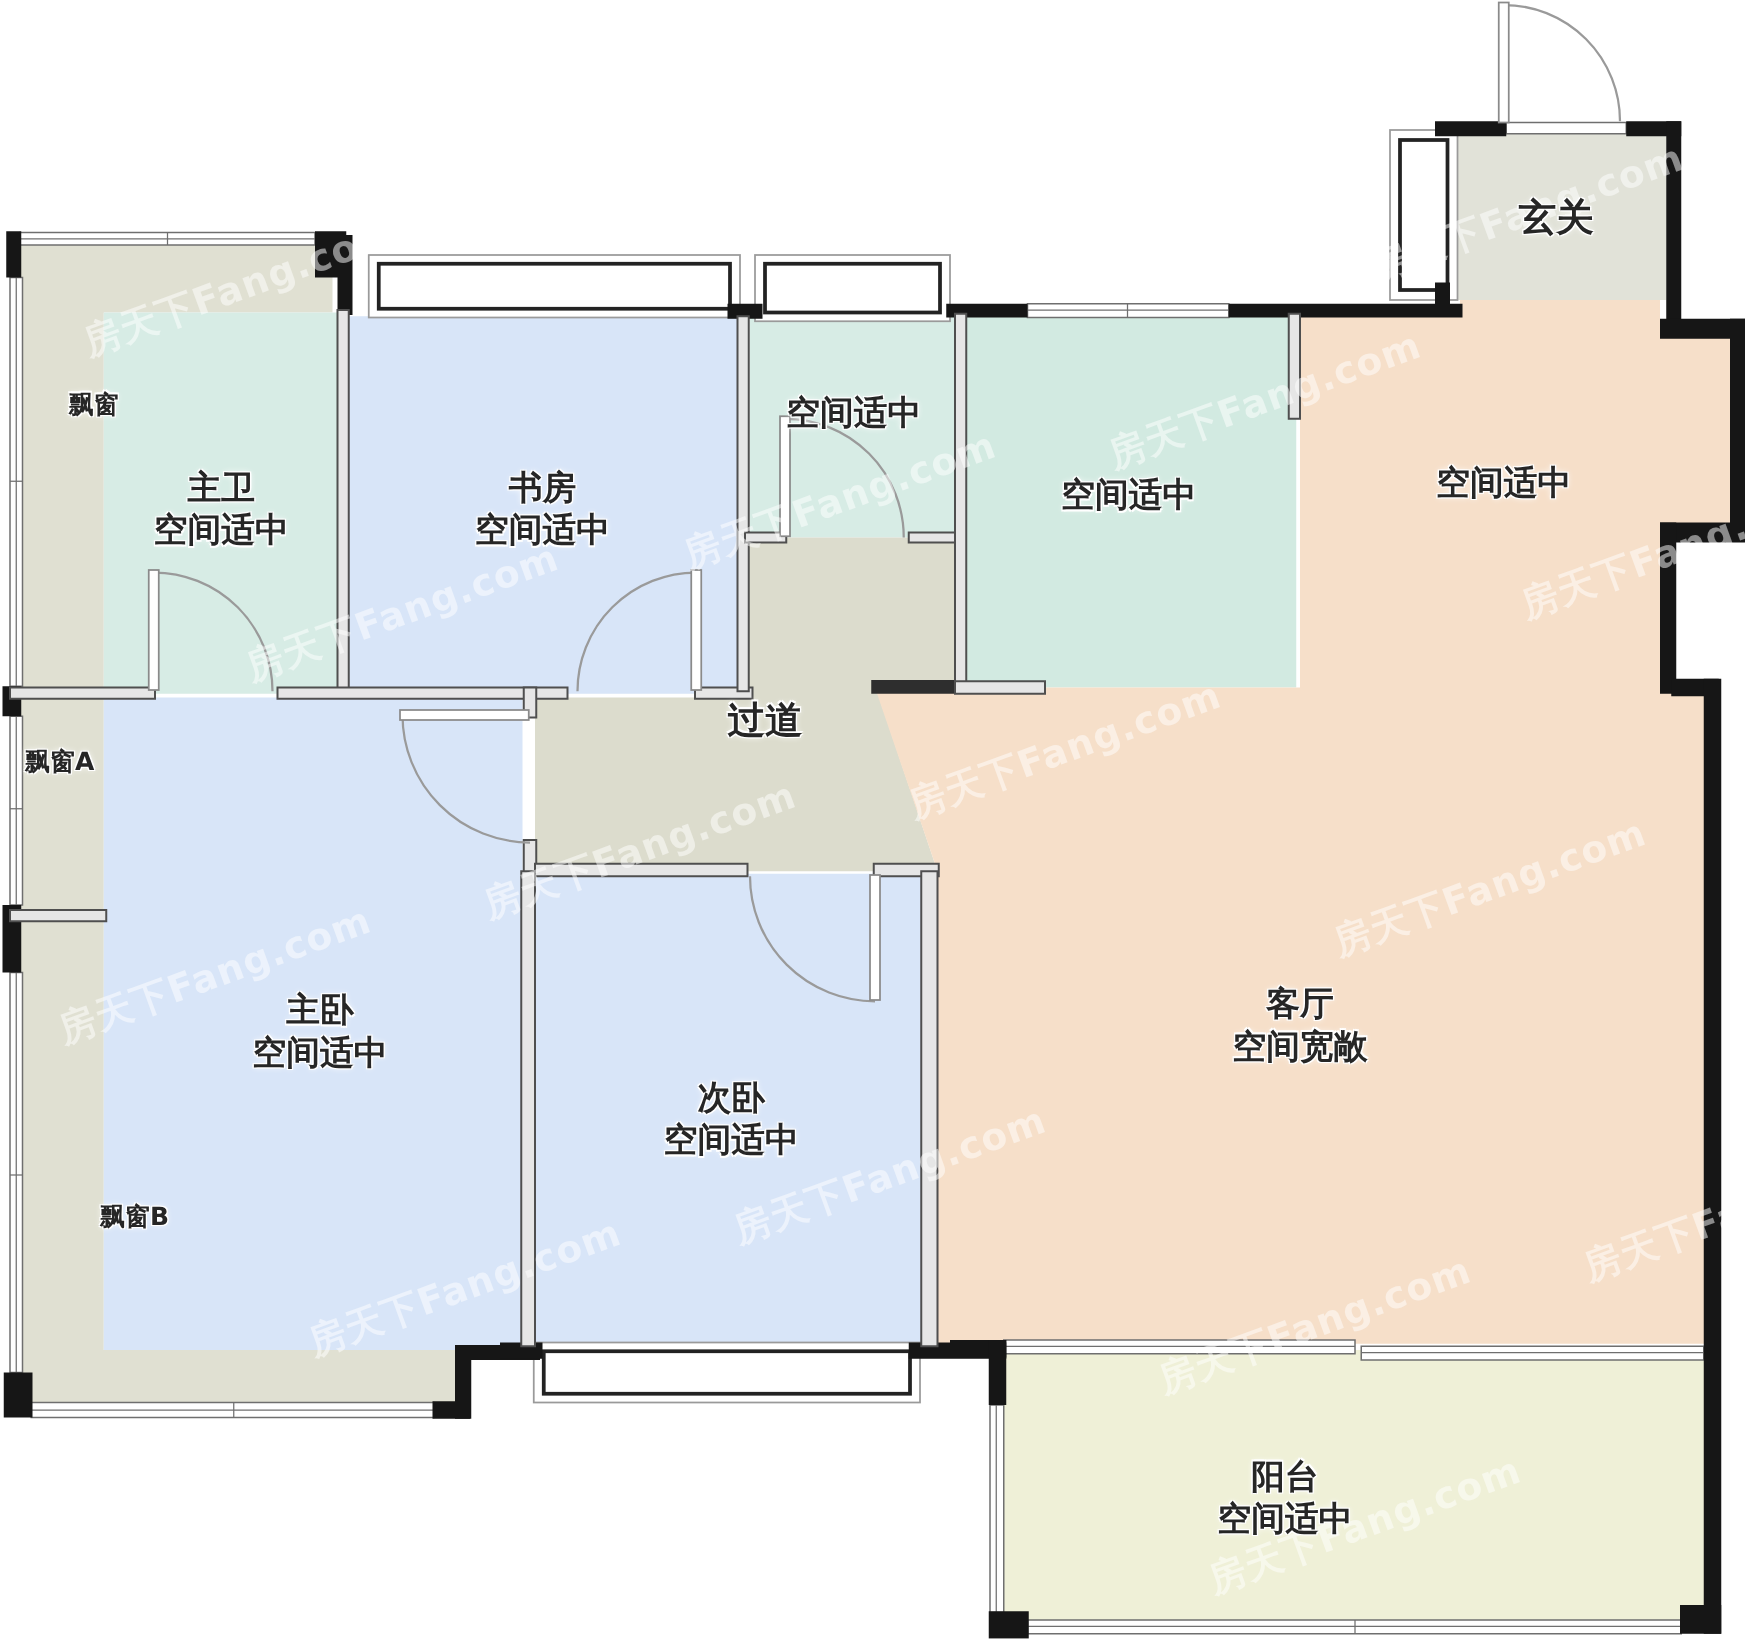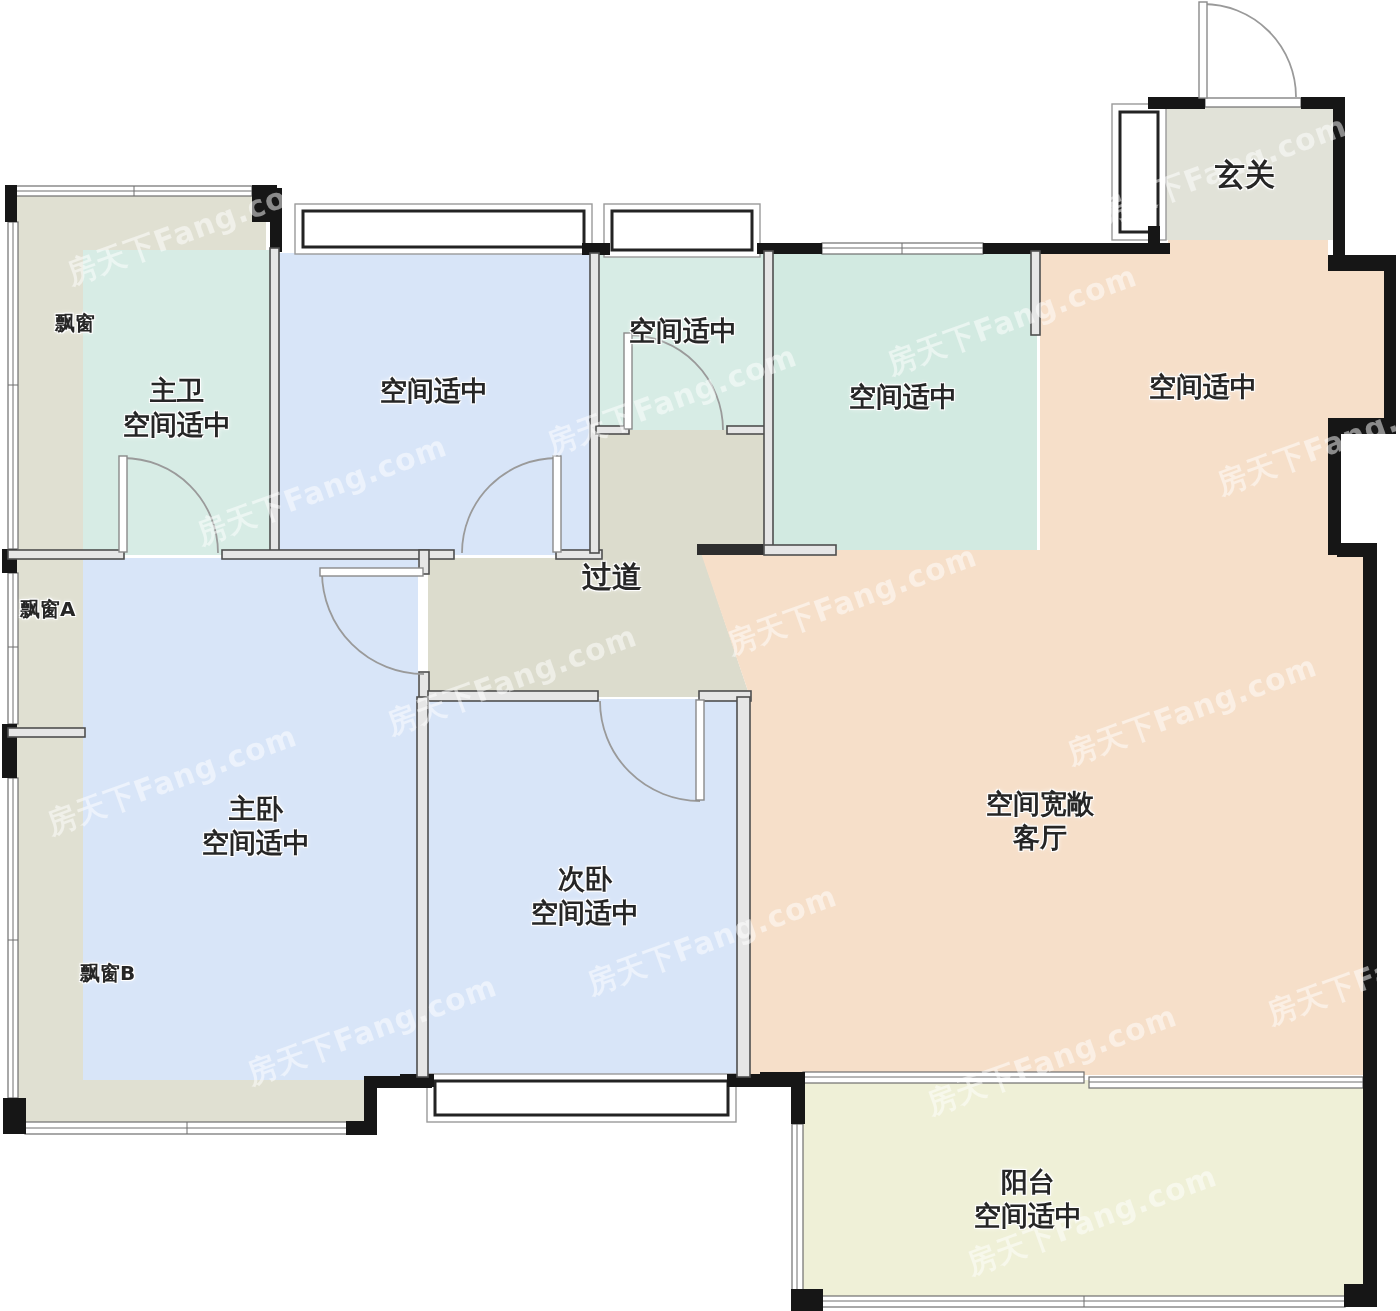--- a/index.html
+++ b/index.html
@@ -220,20 +220,21 @@
   <div class="lbl small" style="left:55px;top:306px">
     <span>飘窗</span>
   </div>
 
   <div class="lbl" style="left:57px;top:374px">
     <div>主卫</div>
     <div>空间适中</div>
   </div>
 
   <div class="lbl" style="left:314px;top:374px">
+    <div>书房</div>
     <div>空间适中</div>
   </div>
 
   <div class="lbl" style="left:563px;top:314px">
     <div>空间适中</div>
   </div>
 
   <div class="lbl" style="left:783px;top:380px">
     <div>空间适中</div>
   </div>
@@ -258,22 +259,22 @@
     <div>主卧</div>
     <div>空间适中</div>
   </div>
 
   <div class="lbl" style="left:465px;top:862px">
     <div>次卧</div>
     <div>空间适中</div>
   </div>
 
   <div class="lbl" style="left:920px;top:787px">
+    <div>客厅</div>
     <div>空间宽敞</div>
-    <div>客厅</div>
   </div>
 
   <div class="lbl small" style="left:80px;top:956px">
     <span>飘窗B</span>
   </div>
 
   <div class="lbl" style="left:908px;top:1165px">
     <div>阳台</div>
     <div>空间适中</div>
   </div>

